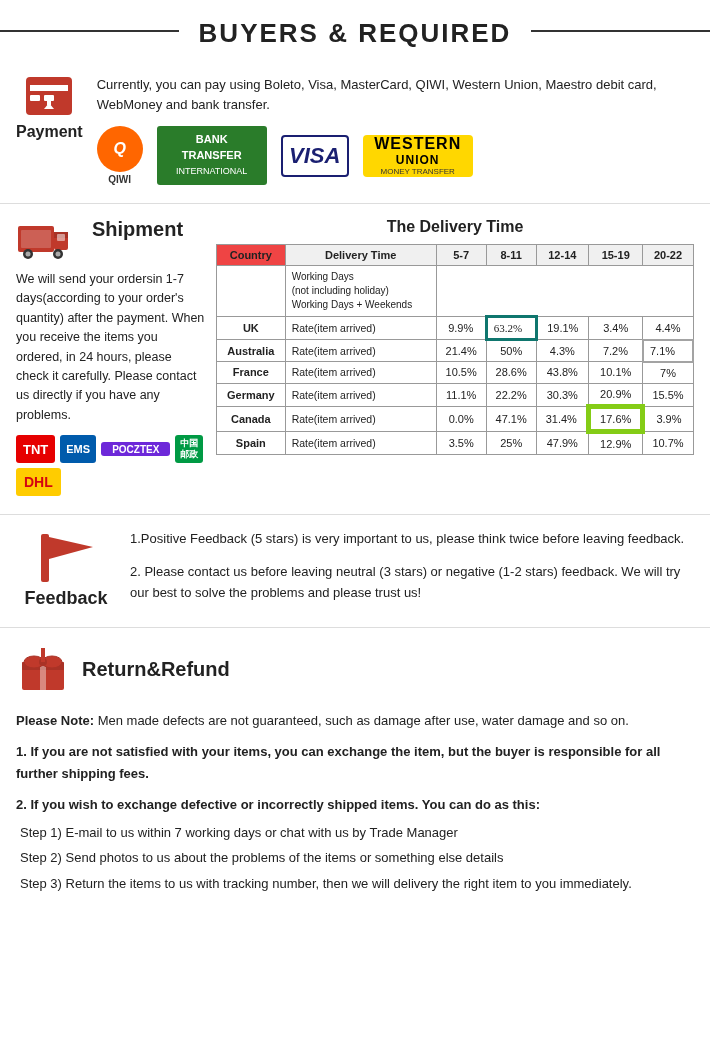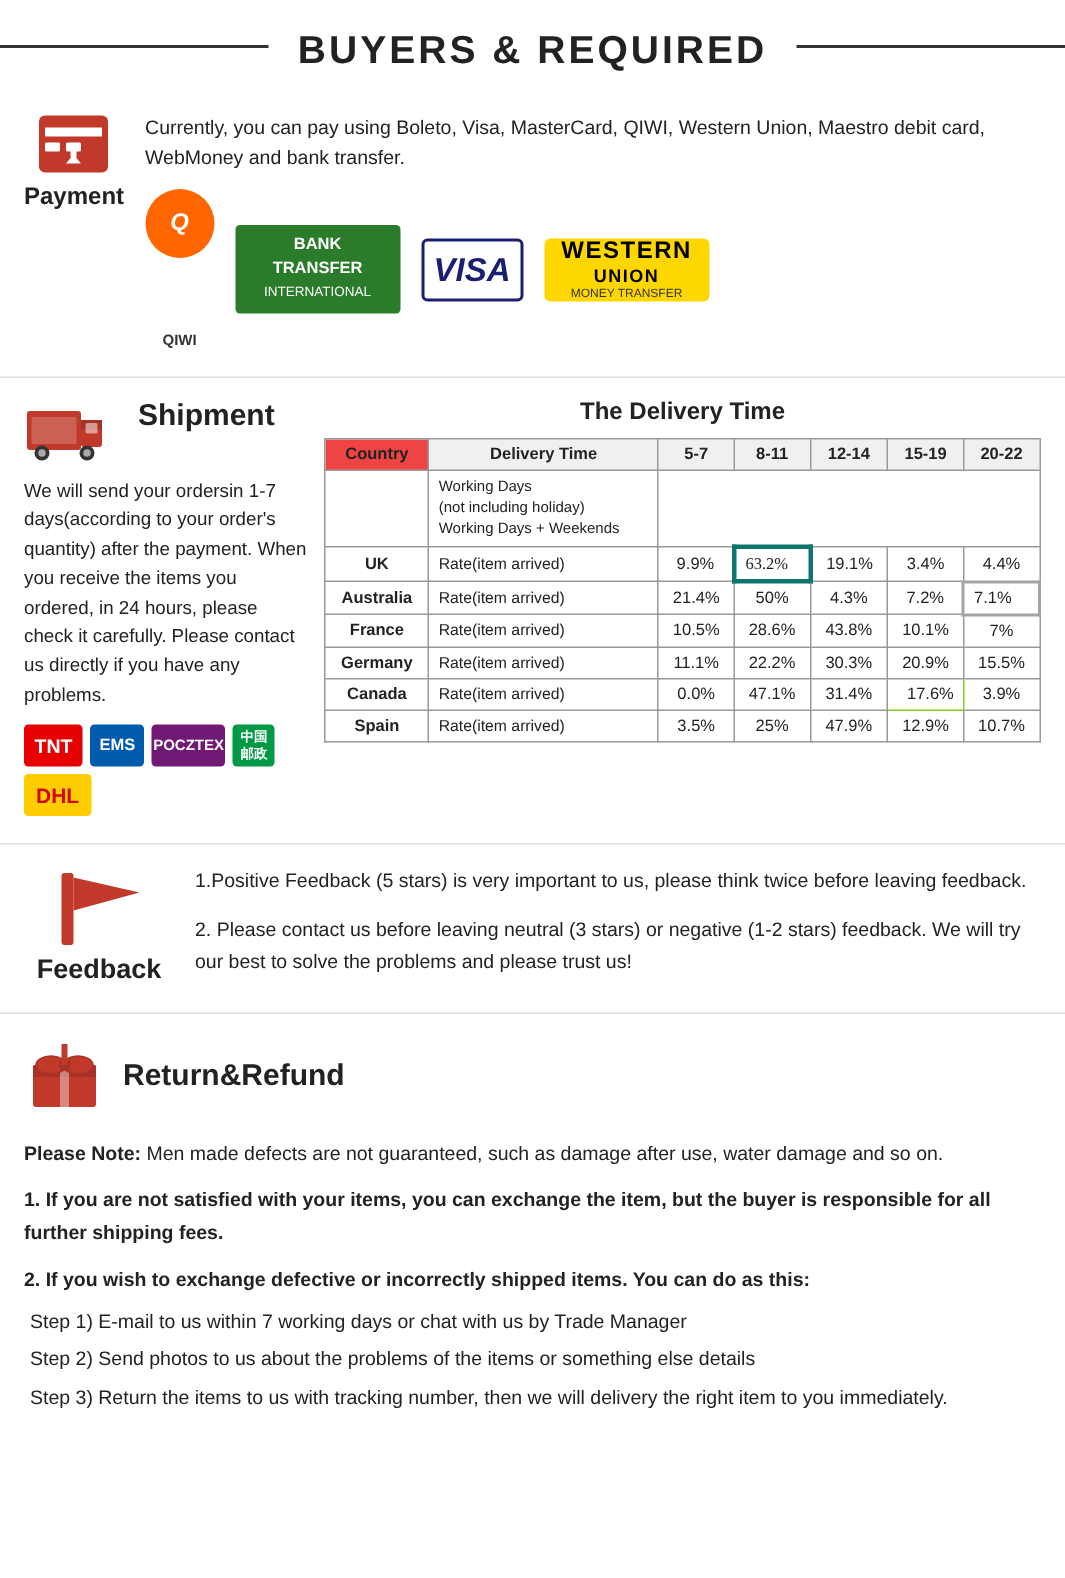--- a/index.html
+++ b/index.html
@@ -42,21 +42,21 @@
       <span style="font-size:16px; font-weight:bold;">Payment</span>
     </div>
 
     <div style="flex:1;">
       <p style="font-size:13px; line-height:1.5; margin-bottom:12px;">Currently, you can pay using Boleto, Visa, MasterCard, QIWI, Western Union, Maestro  debit card, WebMoney and bank transfer.</p>
 
       <div style="display:flex; align-items:center; gap:14px; flex-wrap:wrap;">
 
         <div style="display:flex; flex-direction:column; align-items:center; gap:2px;">
           <div style="width:46px; height:46px; border-radius:50%; background:#f60; display:flex; align-items:center; justify-content:center; color:white; font-size:16px; font-weight:bold; font-style:italic;">Q</div>
-          <span style="font-size:10px; font-weight:bold; color:#333;margin-top:48px;">QIWI</span>
+          <span style="font-size:10px; font-weight:bold; color:#333;">QIWI</span>
         </div>
 
         <div style="background:#2a7c2a; color:white; font-size:11px; font-weight:bold; padding:6px 10px; border-radius:3px; text-align:center; line-height:1.4; width:110px;">
           BANK TRANSFER<br><span style="font-size:9px; font-weight:normal;">INTERNATIONAL</span>
         </div>
 
         <div style="background:#fff; border:2px solid #1a1f71; border-radius:4px; width:68px; height:42px; display:flex; align-items:center; justify-content:center;">
           <span style="font-size:22px; font-weight:bold; font-style:italic; color:#1a1f71;">VISA</span>
         </div>
 
@@ -90,21 +90,21 @@
 
           <rect x="41" y="16" width="8" height="7" rx="1" fill="white" opacity="0.5"></rect>
         </svg>
         <span style="font-size:20px; font-weight:bold;">Shipment</span>
       </div>
       <p style="font-size:12.5px; line-height:1.55;">We will send your ordersin 1-7 days(according to your order's quantity) after the payment. When you receive the items you ordered, in 24  hours, please check it carefully. Please  contact us directly if you have any problems.</p>
 
       <div style="display:flex; flex-wrap:wrap; gap:5px; margin-top:10px; align-items:center;">
         <div style="background:#e60000; color:white; font-size:13px; font-weight:900; padding:3px 7px; border-radius:3px; height:28px; display:flex; align-items:center;">TNT</div>
         <div style="background:#005bac; color:white; font-size:11px; font-weight:bold; padding:3px 6px; border-radius:3px; height:28px; display:flex; align-items:center;">EMS</div>
-        <div style="background:#701a75; color:white; font-size:10px; font-weight:bold; padding:3px 1px; border-radius:3px; height:28px; display:flex; align-items:center;">POCZTEX</div>
+        <div style="background:#6d28d9; color:white; font-size:10px; font-weight:bold; padding:3px 11px; border-radius:3px; height:14px; display:flex; align-items:center;">POCZTEX</div>
         <div style="background:#009a44; color:white; font-size:9px; font-weight:bold; padding:3px 5px; border-radius:3px; height:28px; display:flex; align-items:center; text-align:center; line-height:1.2;">中国<br>邮政</div>
         <div style="background:#fc0; color:#d40511; font-size:14px; font-weight:900; padding:3px 8px; border-radius:3px; height:28px; display:flex; align-items:center;">DHL</div>
       </div>
     </div>
 
     <div style="flex:1;">
       <p style="font-size:16px; font-weight:bold; text-align:center; margin-bottom:8px;">The Delivery Time</p>
       <table style="border-collapse:collapse; width:100%; font-size:11px;">
         <thead>
           <tr>
@@ -158,21 +158,21 @@
       <td style="border:1px solid #999; padding:4px 6px; text-align:center;">30.3%</td>
       <td style="border:1px solid #999; padding:4px 6px; text-align:center;">20.9%</td>
       <td style="border:1px solid #999; padding:4px 6px; text-align:center;">15.5%</td>
     </tr>
             <tr>
       <td style="border:1px solid #999; padding:4px 6px; font-weight:bold; text-align:center;">Canada</td>
       <td colspan="2" style="border:1px solid #999; padding:4px 6px; font-size:10.5px;">Rate(item arrived)</td>
       <td style="border:1px solid #999; padding:4px 6px; text-align:center;">0.0%</td>
       <td style="border:1px solid #999; padding:4px 6px; text-align:center;">47.1%</td>
       <td style="border:1px solid #999; padding:4px 6px; text-align:center;">31.4%</td>
-      <td style="border:1px solid #84cc16; padding:4px 6px; text-align:right;">17.6%</td>
+      <td style="border:5px solid #84cc16; padding:4px 6px; text-align:center;">17.6%</td>
       <td style="border:1px solid #999; padding:4px 6px; text-align:center;">3.9%</td>
     </tr>
             <tr>
       <td style="border:1px solid #999; padding:4px 6px; font-weight:bold; text-align:center;">Spain</td>
       <td colspan="2" style="border:1px solid #999; padding:4px 6px; font-size:10.5px;">Rate(item arrived)</td>
       <td style="border:1px solid #999; padding:4px 6px; text-align:center;">3.5%</td>
       <td style="border:1px solid #999; padding:4px 6px; text-align:center;">25%</td>
       <td style="border:1px solid #999; padding:4px 6px; text-align:center;">47.9%</td>
       <td style="border:1px solid #999; padding:4px 6px; text-align:center;">12.9%</td>
       <td style="border:1px solid #999; padding:4px 6px; text-align:center;">10.7%</td>

